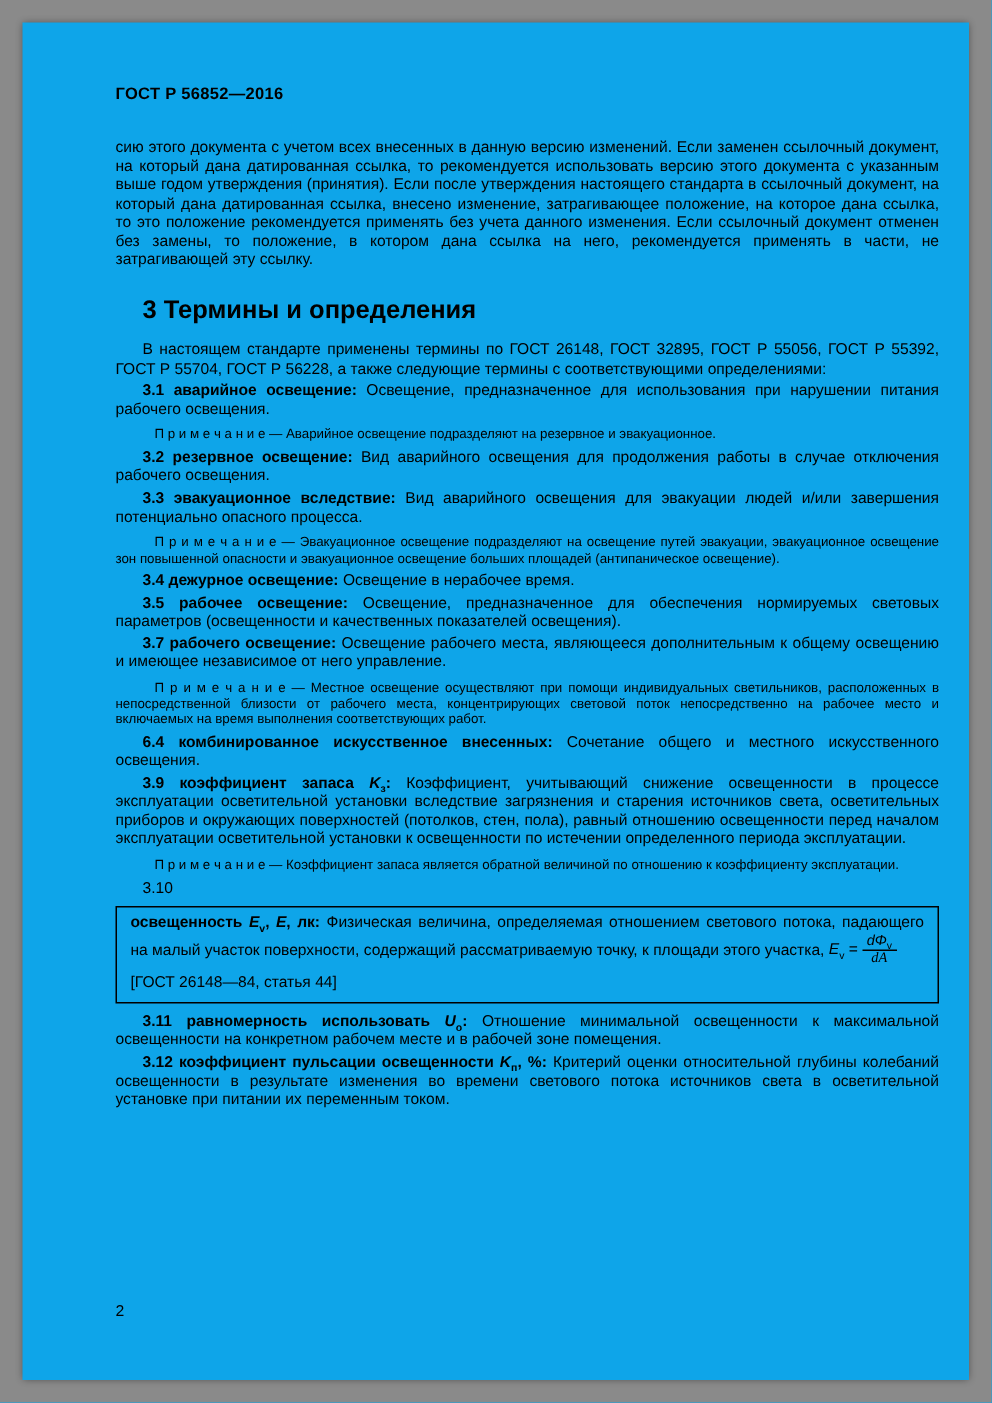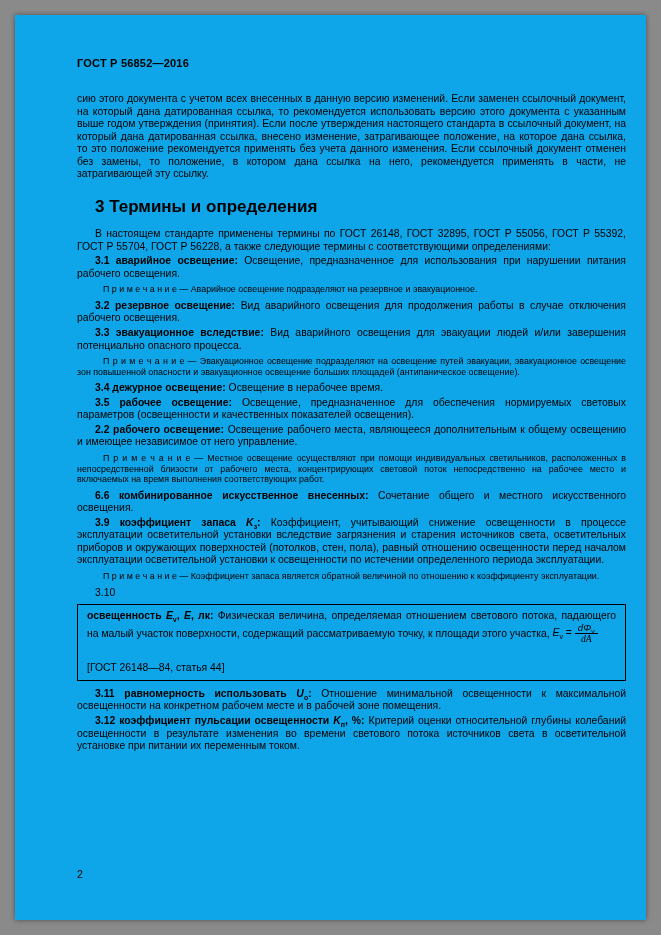--- a/index.html
+++ b/index.html
@@ -17,21 +17,21 @@
   .doc-header{font-size:11px;font-weight:bold;letter-spacing:.2px;margin:0 0 24px 0;}
   p.body{font-size:10.4px;line-height:1.21;text-align:justify;margin:0 0 2px 0;}
   .indent{text-indent:18px;}
   .note{font-size:8.9px;line-height:1.18;text-align:justify;text-indent:26px;margin:4px 0 5px 0;}
   .sec-title{font-size:17px;font-weight:bold;margin:16px 0 11px 18px;}
   .b{font-weight:bold;}
   .it{font-style:italic;}
   sub{font-size:7px;line-height:0;}
   .box{border:1px solid #000;margin:5px 0 7px 0;padding:5px 9px 7px 9px;}
   .box p.body{text-indent:0;}
-  .citation{font-size:10.4px;margin:17px 0 0 0;}
+  .citation{font-size:10.4px;margin:5px 0 0 0;}
   .frac{display:inline-block;vertical-align:middle;text-align:center;line-height:1.1;font-size:9.6px;}
   .frac .top{display:block;border-bottom:1px solid #000;padding:0 3px;}
   .frac .bot{display:block;padding:0 3px;font-family:Liberation Serif, serif;}
   .nowrap{white-space:nowrap;}
   .page-num{position:absolute;left:62px;bottom:40px;font-size:10.5px;}
 </style>
 </head>
 <body>
 
 <div class="page">
@@ -50,24 +50,24 @@
   <p class="body indent"><span class="b">3.2</span> <span class="b">резервное освещение:</span> <span>Вид аварийного освещения для продолжения работы в случае отключения рабочего освещения.</span></p>
 
   <p class="body indent"><span class="b">3.3</span> <span class="b">эвакуационное вследствие:</span> <span>Вид аварийного освещения для эвакуации людей и/или завершения потенциально опасного процесса.</span></p>
   <p class="note">П р и м е ч а н и е — Эвакуационное освещение подразделяют на освещение путей эвакуации, эвакуационное освещение зон повышенной опасности и эвакуационное освещение больших площадей (антипаническое освещение).</p>
 
   <p class="body indent"><span class="b">3.4</span> <span class="b">дежурное освещение:</span> <span>Освещение в нерабочее время.</span></p>
 
   <p class="body indent"><span class="b">3.5</span> <span class="b">рабочее освещение:</span> <span>Освещение, предназначенное для обеспечения нормируемых световых параметров (освещенности и качественных показателей освещения).</span></p>
 
 
-  <p class="body indent"><span class="b">2.2</span> <span class="b">рабочего освещение:</span> <span>Освещение рабочего места, являющееся дополнительным к общему освещению и имеющее независимое от него управление.</span></p>
+  <p class="body indent"><span class="b">3.7</span> <span class="b">рабочего освещение:</span> <span>Освещение рабочего места, являющееся дополнительным к общему освещению и имеющее независимое от него управление.</span></p>
   <p class="note">П р и м е ч а н и е — Местное освещение осуществляют при помощи индивидуальных светильников, расположенных в непосредственной близости от рабочего места, концентрирующих световой поток непосредственно на рабочее место и включаемых на время выполнения соответствующих работ.</p>
 
-  <p class="body indent"><span class="b">6.6</span> <span class="b">комбинированное искусственное внесенных:</span> <span>Сочетание общего и местного искусственного освещения.</span></p>
+  <p class="body indent"><span class="b">6.4</span> <span class="b">комбинированное искусственное внесенных:</span> <span>Сочетание общего и местного искусственного освещения.</span></p>
 
   <p class="body indent"><span class="b">3.9</span> <span class="b">коэффициент запаса</span> <span class="b"><i class="it">K</i><sub>з</sub><span>:</span></span> <span>Коэффициент, учитывающий снижение освещенности в процессе эксплуатации осветительной установки вследствие загрязнения и старения источников света, осветительных приборов и окружающих поверхностей (потолков, стен, пола), равный отношению освещенности перед началом эксплуатации осветительной установки к освещенности по истечении определенного периода эксплуатации.</span></p>
   <p class="note">П р и м е ч а н и е — Коэффициент запаса является обратной величиной по отношению к коэффициенту эксплуатации.</p>
 
   <p class="body indent">3.10</p>
 
   <div class="box">
     <p class="body"><span class="b"><span>освещенность</span> <i class="it">E</i><sub>v</sub><span>, </span><i class="it">E</i><span>, лк:</span></span> <span>Физическая величина, определяемая отношением светового потока, падающего на малый участок поверхности, содержащий рассматриваемую точку, к площади этого участка,</span> <span class="nowrap"><i class="it">E</i><sub>v</sub> <span>=</span> <span class="frac"><span class="top"><span class="it">dΦ</span><sub>v</sub></span><span class="bot it">dA</span></span></span></p>
     <p class="citation">[ГОСТ 26148—84, статья 44]</p>
   </div>

